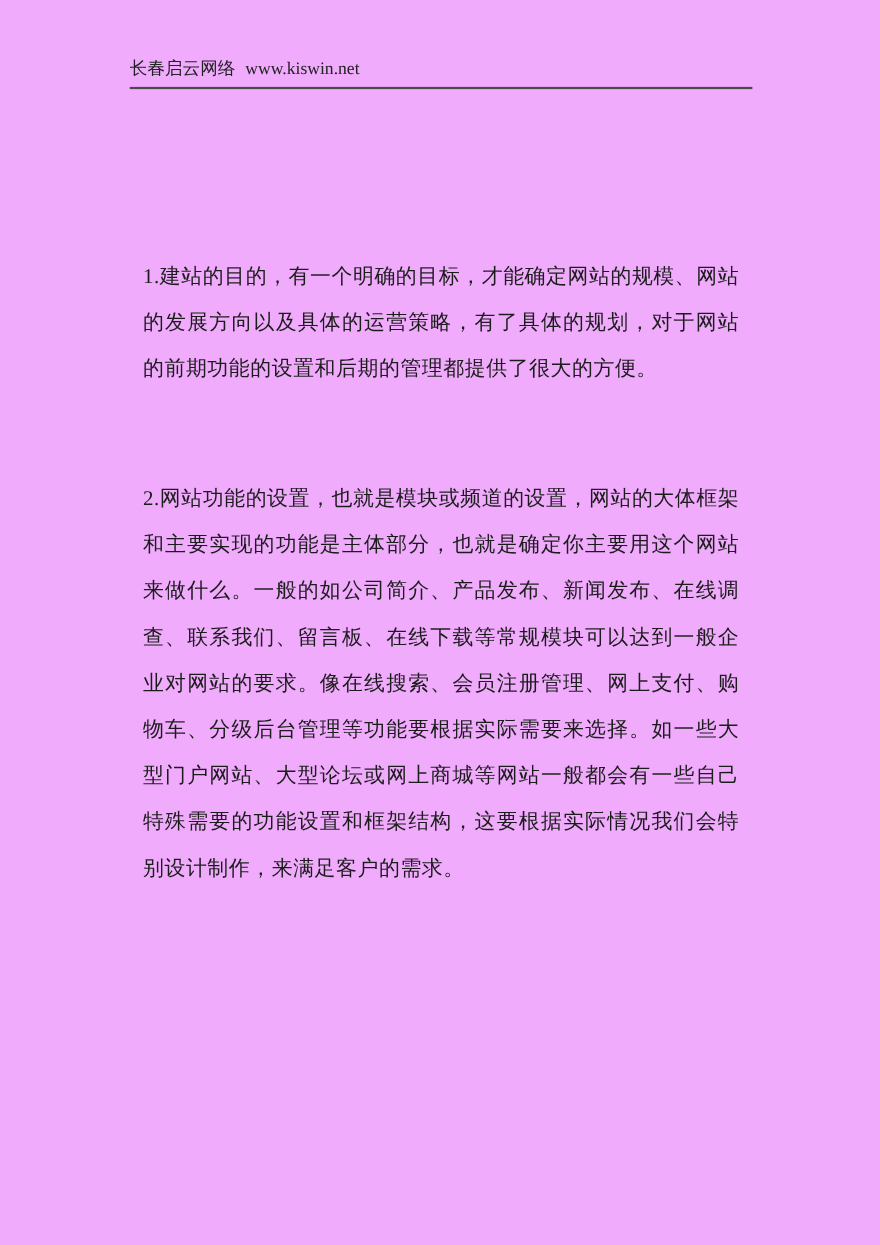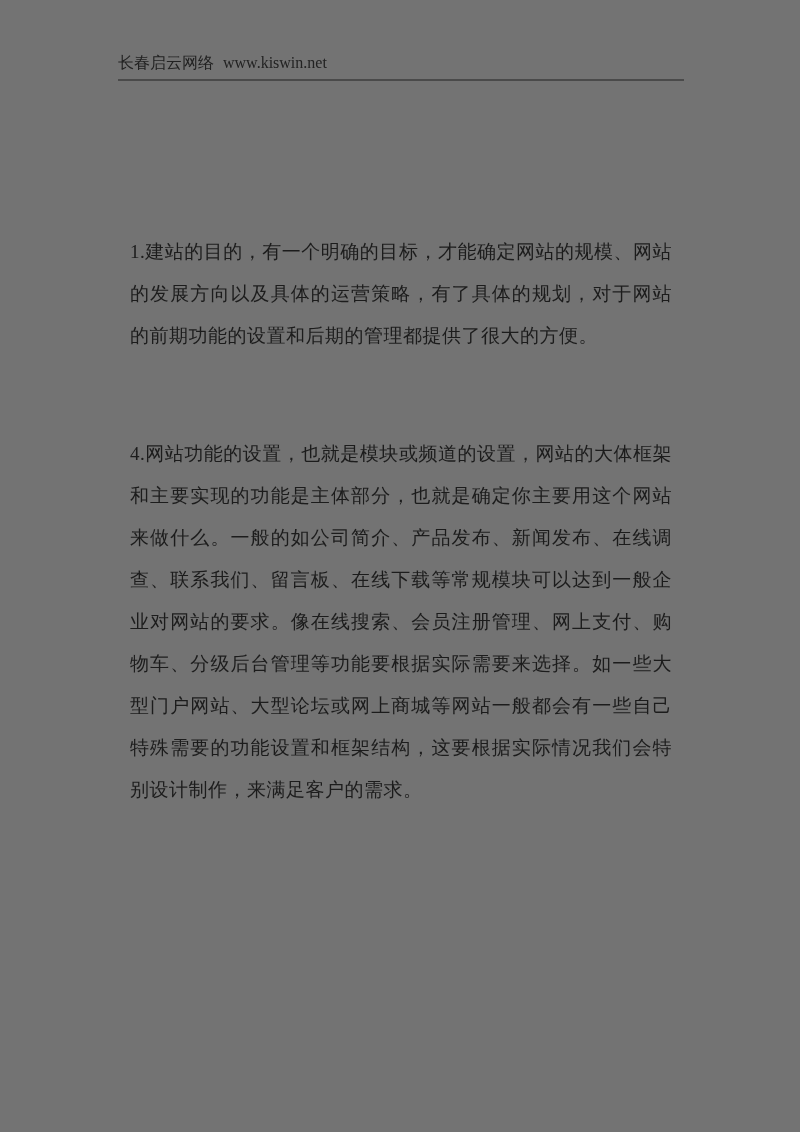--- a/index.html
+++ b/index.html
@@ -4,21 +4,21 @@
 <style>
   html, body {
     margin: 0;
     padding: 0;
     background: #ffffff;
   }
   .page {
     position: relative;
     width: 800px;
     height: 1132px;
-    background: #737373;
+    background: #f0abfc;
     box-sizing: border-box;
     font-family: "Liberation Serif", "DejaVu Serif", serif;
     color: #1c1c1c;
     overflow: hidden;
   }
   .header {
     margin: 0 116px 0 118px;
     padding-top: 52px;
     padding-bottom: 5px;
     border-bottom: 2px solid #4a4a4a;
@@ -62,16 +62,16 @@
 <div class="page">
 
   <div class="header">
     <span class="company">长春启云网络</span><span class="url">www.kiswin.net</span>
   </div>
 
   <div class="content">
 
     <p class="para para-1">1.建站的目的，有一个明确的目标，才能确定网站的规模、网站的发展方向以及具体的运营策略，有了具体的规划，对于网站的前期功能的设置和后期的管理都提供了很大的方便。</p>
 
-    <p class="para para-2">4.网站功能的设置，也就是模块或频道的设置，网站的大体框架和主要实现的功能是主体部分，也就是确定你主要用这个网站来做什么。一般的如公司简介、产品发布、新闻发布、在线调查、联系我们、留言板、在线下载等常规模块可以达到一般企业对网站的要求。像在线搜索、会员注册管理、网上支付、购物车、分级后台管理等功能要根据实际需要来选择。如一些大型门户网站、大型论坛或网上商城等网站一般都会有一些自己特殊需要的功能设置和框架结构，这要根据实际情况我们会特别设计制作，来满足客户的需求。</p>
+    <p class="para para-2">2.网站功能的设置，也就是模块或频道的设置，网站的大体框架和主要实现的功能是主体部分，也就是确定你主要用这个网站来做什么。一般的如公司简介、产品发布、新闻发布、在线调查、联系我们、留言板、在线下载等常规模块可以达到一般企业对网站的要求。像在线搜索、会员注册管理、网上支付、购物车、分级后台管理等功能要根据实际需要来选择。如一些大型门户网站、大型论坛或网上商城等网站一般都会有一些自己特殊需要的功能设置和框架结构，这要根据实际情况我们会特别设计制作，来满足客户的需求。</p>
   </div>
 
 </div>
 
 </body></html>

